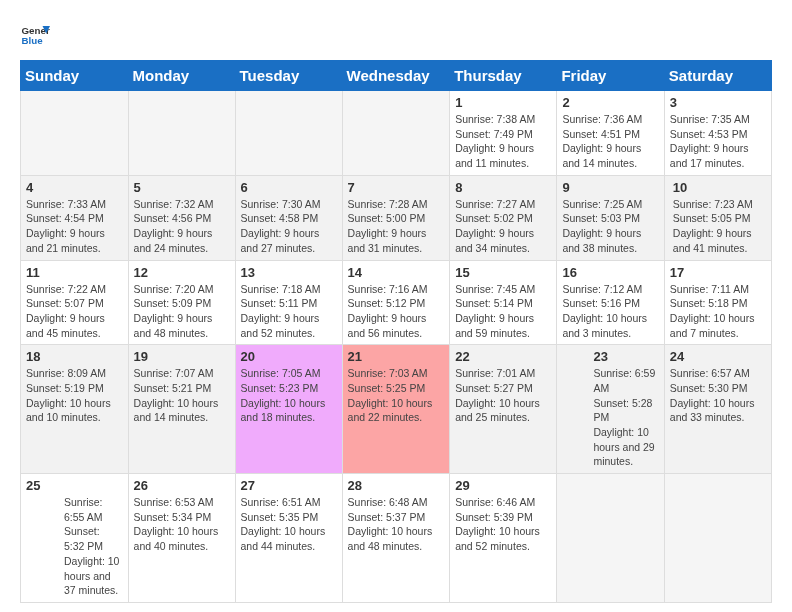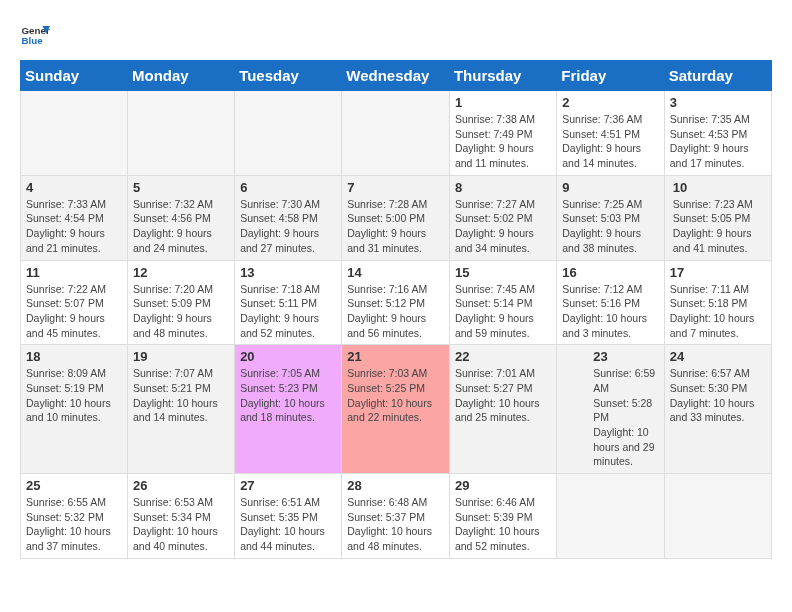--- a/index.html
+++ b/index.html
@@ -264,21 +264,21 @@
         <td style="background: rgb(242, 242, 242);">
           <span class="day-number">24</span>
           <div class="day-info" style="white-space: pre-wrap;">Sunrise: 6:57 AM
 Sunset: 5:30 PM
 Daylight: 10 hours and 33 minutes.</div>
         </td>
       </tr>
       <tr>
         <td>
           <span class="day-number">25</span>
-          <div class="day-info" style="white-space: pre-wrap;">Sunrise: 6:55 AM
+          <div class="day-info" style="white-space: pre-wrap; margin-left: 38px;">Sunrise: 6:55 AM
 Sunset: 5:32 PM
 Daylight: 10 hours and 37 minutes.</div>
         </td>
         <td>
           <span class="day-number">26</span>
           <div class="day-info" style="white-space: pre-wrap;">Sunrise: 6:53 AM
 Sunset: 5:34 PM
 Daylight: 10 hours and 40 minutes.</div>
         </td>
         <td>

